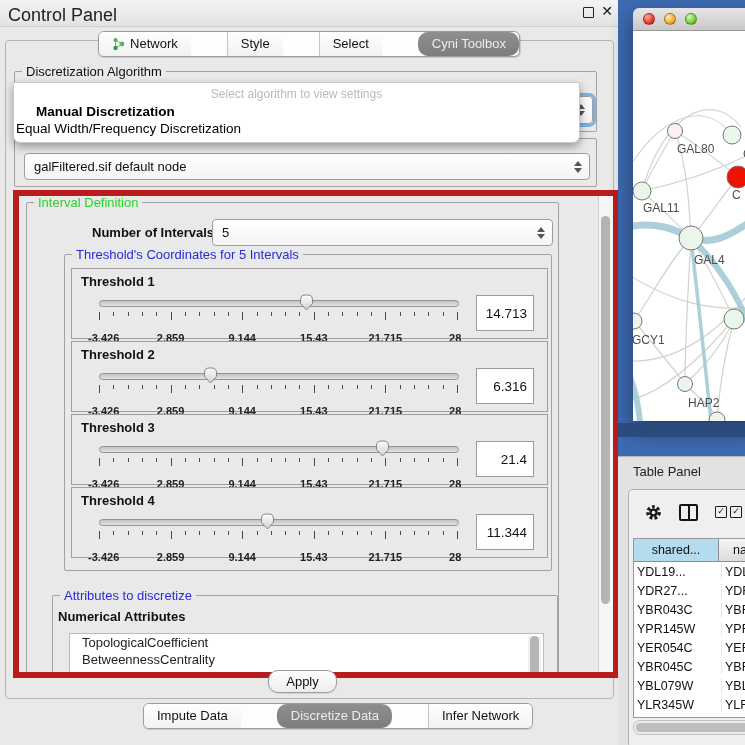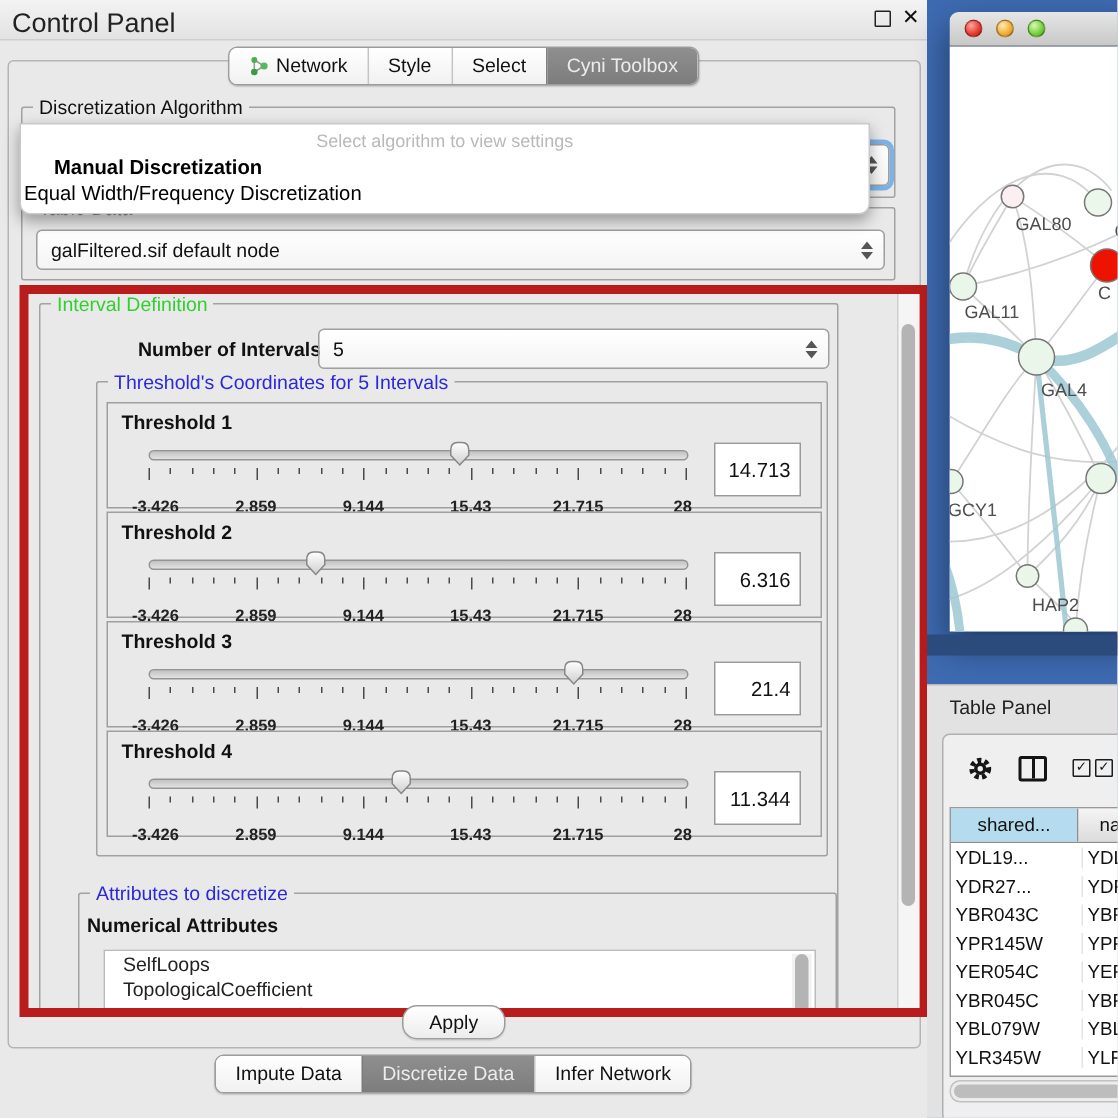--- a/index.html
+++ b/index.html
@@ -10,25 +10,25 @@
   
   #control-panel{position:absolute;left:0;top:0;width:618px;height:745px;background:#e9e9e9;}
   #cp-titlebar{position:absolute;left:0;top:0;width:100%;height:26px;
       background:linear-gradient(#f3f3f3,#e3e3e3);border-bottom:1px solid #cfcfcf;}
   #cp-title{position:absolute;left:8px;top:5px;font-size:18px;color:#222;}
   .win-ctl{position:absolute;top:7px;cursor:default;}
   #float-icon{right:24px;width:9px;height:9px;border:1.5px solid #222;border-radius:1px;}
   #close-icon{right:5px;top:3px;font-size:14px;font-weight:bold;color:#111;line-height:16px;}
   
   .segbar{position:absolute;display:flex;background:#fdfdfd;border:1px solid #9c9c9c;
-      border-radius:6px;overflow:hidden;box-shadow:0 1px 1px rgba(0,0,0,.15);z-index:5;}
+      border-radius:6px;overflow:hidden;box-shadow:0 1px 1px rgba(0,0,0,.15);z-index:5;gap:36px;}
   .seg{padding:4px 13px 5px 13px;font-size:13px;color:#111;background:linear-gradient(#ffffff,#f1f1f1);
       border-left:1px solid #c4c4c4;white-space:nowrap;display:flex;align-items:center;gap:5px;cursor:default;}
   .seg:first-child{border-left:none;}
-  .seg.sel{background:linear-gradient(#8f8f8f,#7d7d7d);color:#ececec;border-left-color:#7a7a7a;}
+  .seg.sel{background:linear-gradient(#8f8f8f,#7d7d7d);color:#ececec;border-left-color:#7a7a7a;border-radius:10px;}
   #top-tabs{top:31px;left:50%;transform:translateX(-50%);}
   #bottom-tabs{top:703px;left:143px;text-align:right;}
   
   #content-panel{position:absolute;left:5px;top:40px;width:607px;height:657px;
       border:1px solid #b5b5b5;border-radius:4px;background:#e9e9e9;}
   
   .groupbox{position:absolute;border:1px solid #a2a2a2;border-radius:2px;}
   .legend{position:absolute;top:-8px;left:7px;background:#e9e9e9;padding:0 4px;font-size:13px;white-space:nowrap;}
   .legend.green{color:#2fd12f;}
   .legend.blue{color:#2a2ad8;}
@@ -374,21 +374,20 @@
               <div class="valbox">11.344</div>
             </div>
           </div>
       </div>
 
       <div class="groupbox" style="left:25px;top:392px;width:504px;height:240px;">
         <span class="legend blue">Attributes to discretize</span>
         <span id="attr-sub" style="left:5px;top:13px;">Numerical Attributes</span>
         <div id="attr-list" style="left:16px;top:37px;width:473px;height:190px;">
 
-        <div class="attr-item">SelfLoops</div>
             <div class="attr-item">TopologicalCoefficient</div>
             <div class="attr-item">BetweennessCentrality</div>
             <div class="v-scrollbar" style="right:2px;top:2px;bottom:2px;width:13px;border:none;background:#f2f2f2;">
             <div class="v-thumb" style="top:0;height:62px;"></div>
           </div>
           </div>
       </div>
     </div>
 
     <div class="v-scrollbar" style="right:0;top:0;bottom:0;width:14px;">

